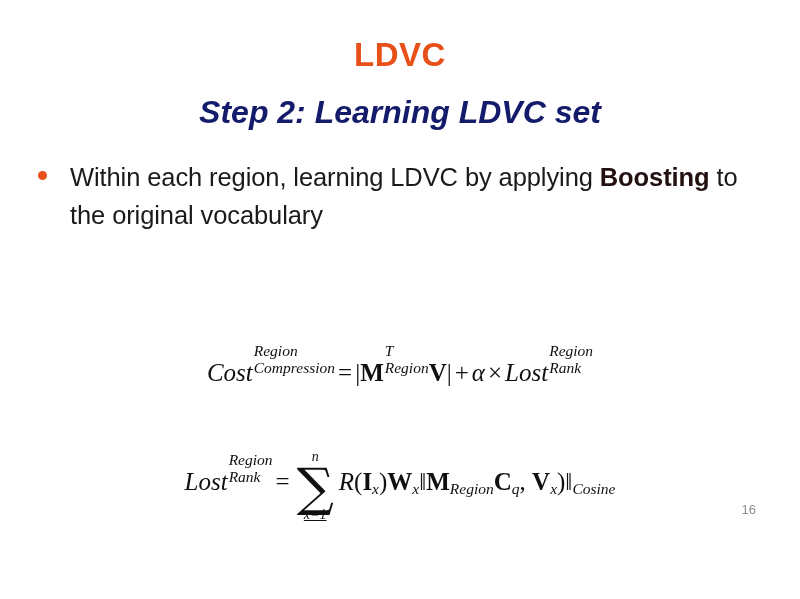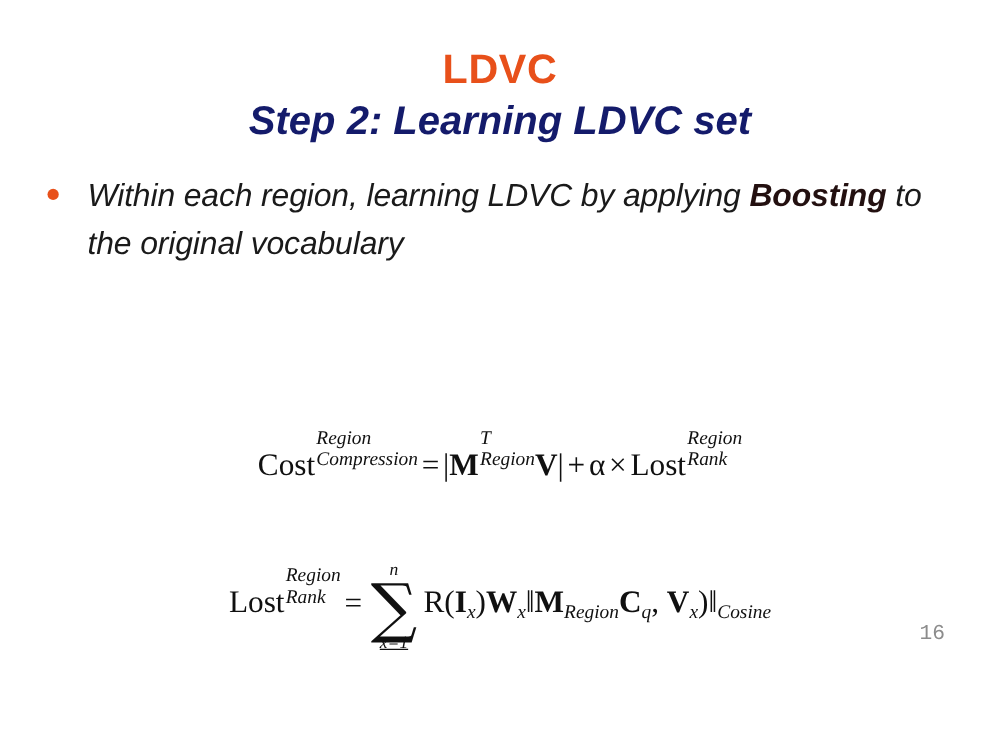--- a/index.html
+++ b/index.html
@@ -38,31 +38,30 @@
     color: #E8501A;
     letter-spacing: 0.5px;
   }
   .title-sub {
     font-family: "Liberation Sans", sans-serif;
     font-weight: bold;
     font-style: italic;
     font-size: 32px;
     line-height: 40px;
     color: #141B6B;
-    margin-top: 2px;
+    margin-top: 18px;
     letter-spacing: 0px;
   }
 
   
   .bullets {
     position: absolute;
-    top: 138px;
+    top: 158px;
     left: 38px;
     width: 700px;
-    font-style: italic;
   }
   .bullet-row {
     display: flex;
     align-items: flex-start;
   }
   .bullet-row.second {
     margin-top: 62px;
   }
   .bullet-dot {
     flex: 0 0 auto;
@@ -107,21 +106,21 @@
     font-size: 25px;
   }
   .eq2 {
     position: absolute;
     top: 96px;
     left: 0;
     width: 800px;
     font-size: 25px;
   }
 
-  .it { }
+  .it { font-style: italic; }
   .up { font-style: normal; }
   .bf { font-weight: bold; font-style: normal; }
 
   
   .supsub {
     display: inline-block;
     vertical-align: baseline;
     position: relative;
     top: 0;
     font-size: 0.62em;
@@ -166,22 +165,22 @@
   .bigsum .lim.lower { margin-top: -2px; text-decoration: underline; }
 
   .op { font-style: normal; padding: 0 3px; }
   .bar { font-style: normal; }
 
   
   .page-number {
     position: absolute;
     right: 44px;
     bottom: 22px;
-    font-family: Liberation Mono, monospace;
-    font-size: 17px;
+    font-family: Liberation Sans, sans-serif;
+    font-size: 13px;
     color: #8C8C8C;
   }
 </style>
 </head>
 <body>
 
 <div class="slide">
 
   <div class="title-block">
     <div class="title-main">LDVC</div>

